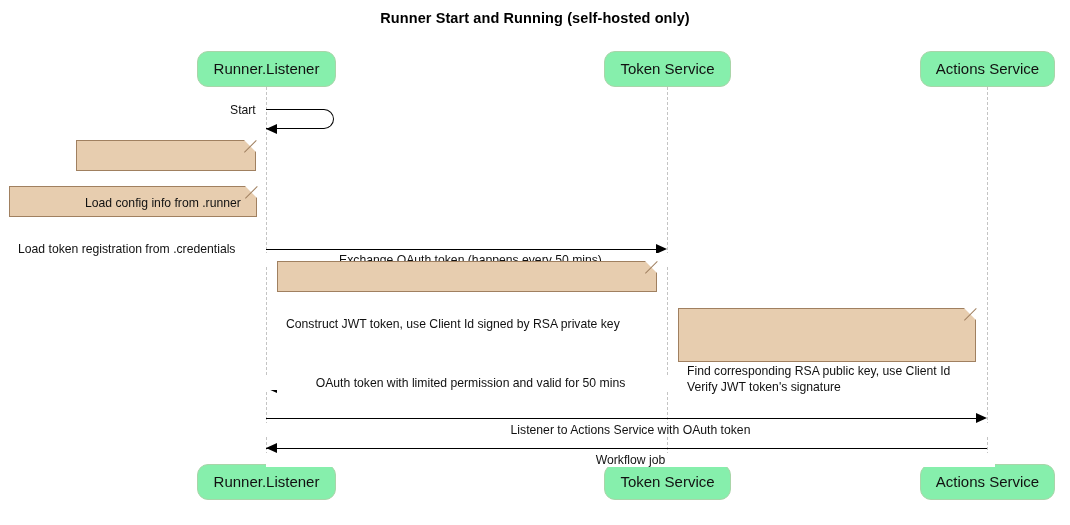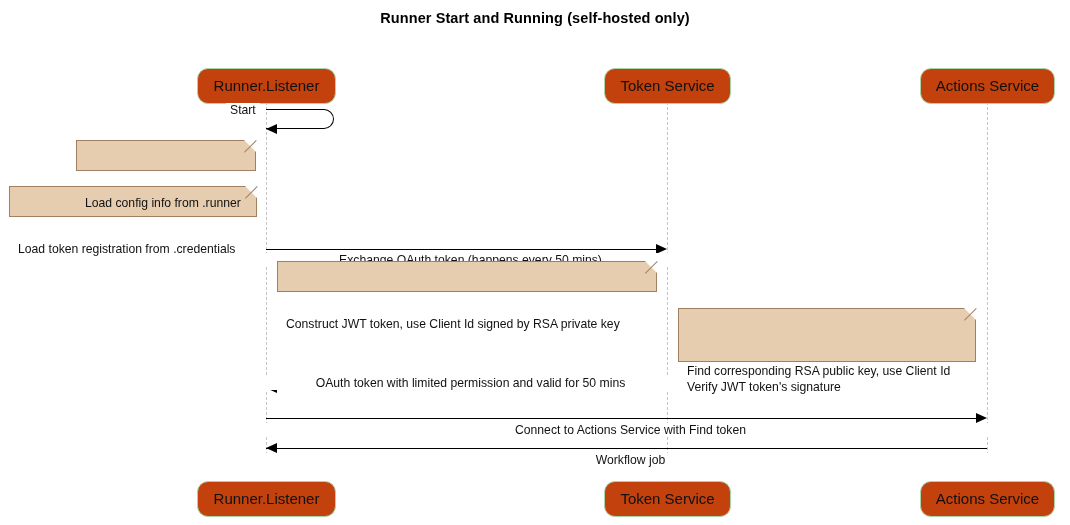--- a/index.html
+++ b/index.html
@@ -29,30 +29,29 @@
     text-align: center;
     font-size: 14.5px;
     font-weight: bold;
     color: #000000;
     letter-spacing: 0.1px;
   }
   
   .participant {
     position: absolute;
     box-sizing: border-box;
-    background: #c2410c;
+    background: #86efac;
     border: 1px solid #a9d5a9;
     border-radius: 11px;
     height: 36px;
     line-height: 34px;
     text-align: center;
     font-size: 15px;
     color: #111111;
     white-space: nowrap;
-    margin-top: 17px;
   }
   
   .lifeline {
     position: absolute;
     width: 0;
     border-left: 1px dashed #c4c4c4;
   }
   
   .msg-line {
     position: absolute;
@@ -193,19 +192,19 @@
     <span class="note-text">Find corresponding RSA public key, use Client Id
 Verify JWT token's signature</span>
   </div>
 
   <div class="msg-line" style="left:266px; top:388px; width:401px;"></div>
   <div class="arrowhead left" style="left:266px; top:383px;"></div>
   <div class="msg-label centered" style="left:266px; top:356px; width:401px;">OAuth token with limited permission and valid for 50 mins</div>
 
   <div class="msg-line" style="left:266px; top:418px; width:710px;"></div>
   <div class="arrowhead right" style="left:976px; top:413px;"></div>
-  <div class="msg-label centered" style="left:266px; top:403px; width:721px;">Connect to Actions Service with Find token</div>
+  <div class="msg-label centered" style="left:266px; top:403px; width:721px;">Listener to Actions Service with OAuth token</div>
 
   <div class="msg-line" style="left:266px; top:448px; width:721px;"></div>
   <div class="arrowhead left" style="left:266px; top:443px;"></div>
   <div class="msg-label centered" style="left:266px; top:433px; width:721px;">Workflow job</div>
 
 </div>
 
 </body></html>

